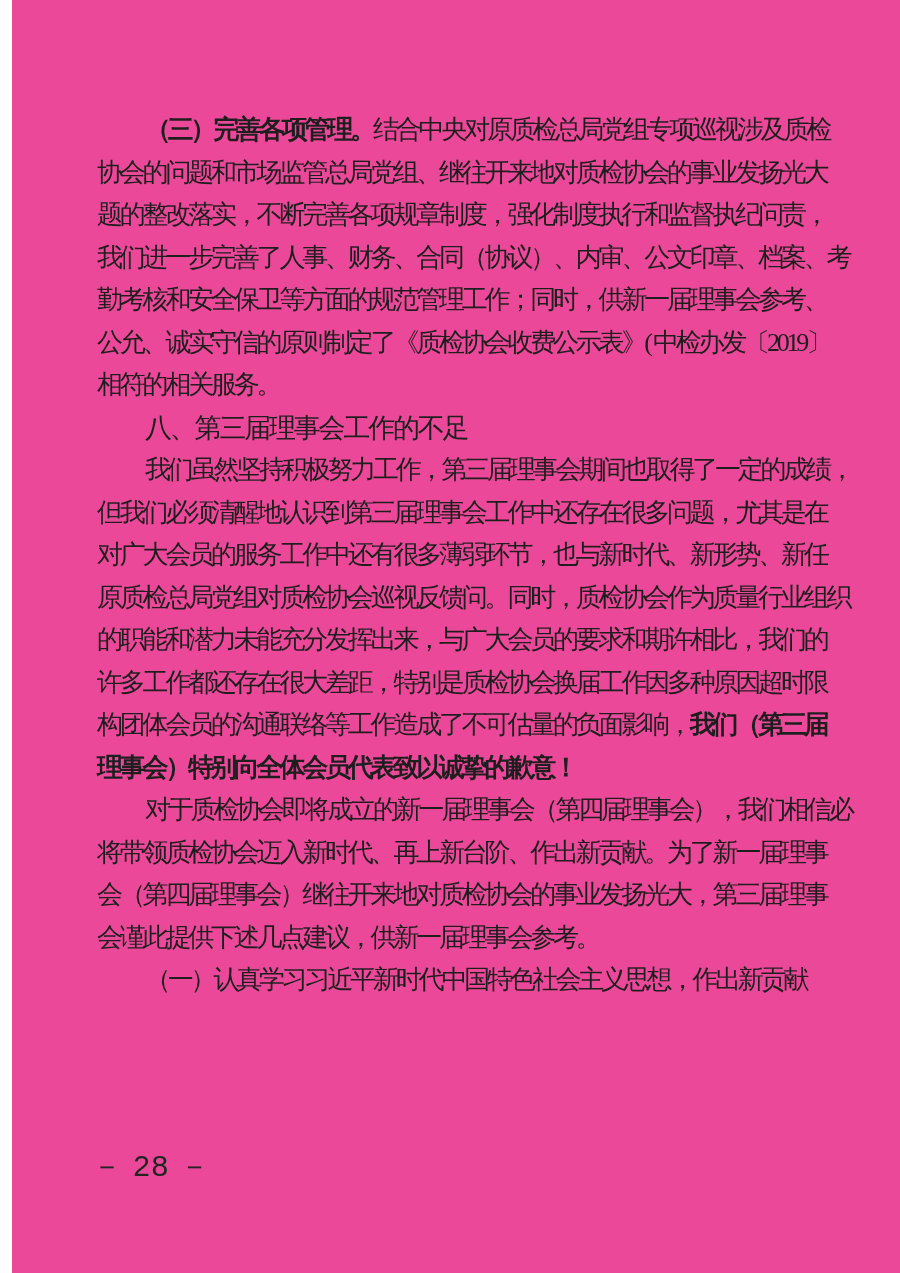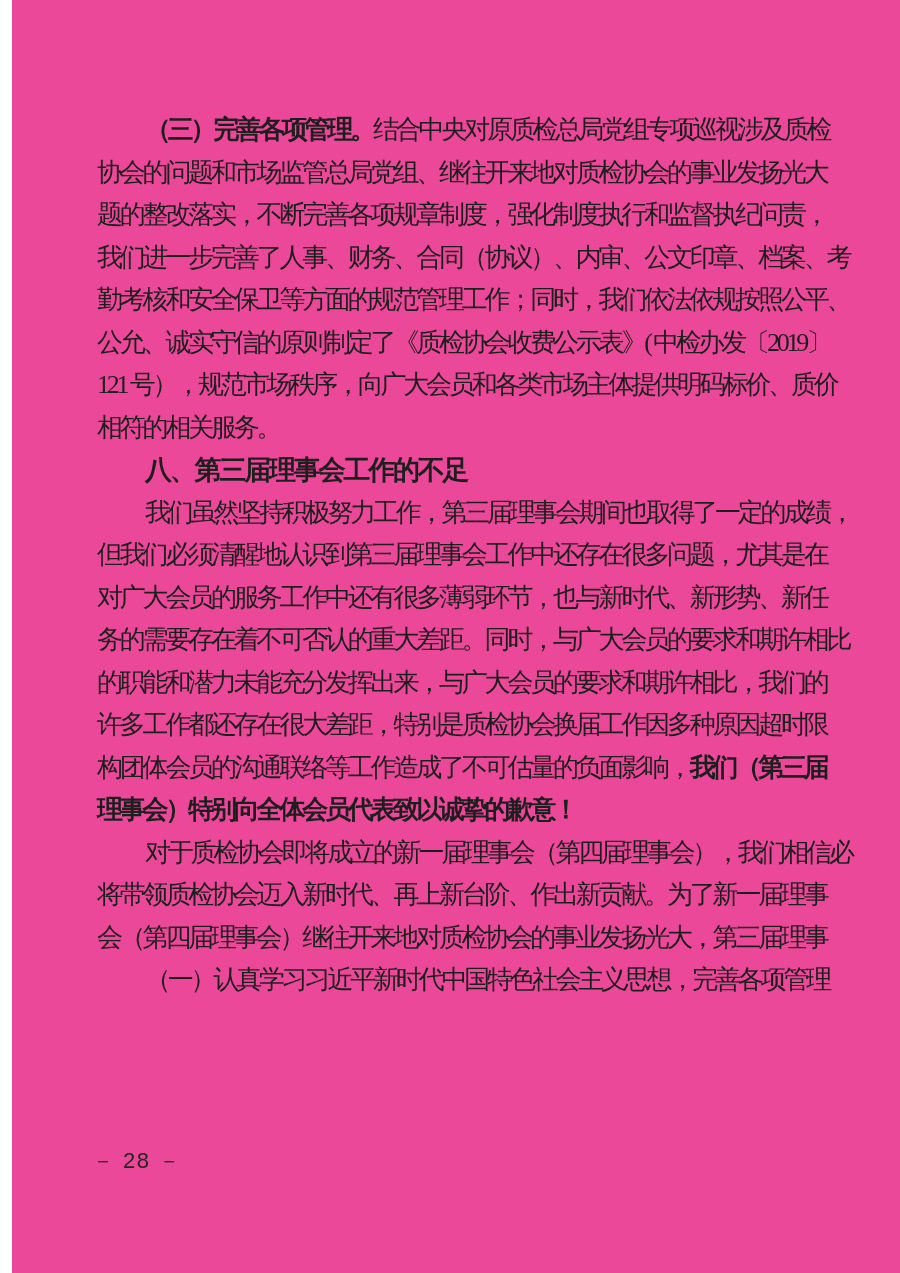--- a/index.html
+++ b/index.html
@@ -34,64 +34,64 @@
     font-weight: 400;
   }
   .indent {
     text-indent: 48px;
   }
   .bold {
     font-weight: 700;
   }
   .heading {
     font-family: "Liberation Sans", "DejaVu Sans", sans-serif;
-    font-weight: 700;
+    font-weight: 400;
     font-size: 27px;
     letter-spacing: -2.2px;
   }
   .page-footer {
     position: absolute;
     left: 80px;
     top: 1146px;
-    font-size: 22px;
+    font-size: 30px;
     letter-spacing: 1.5px;
     color: #242424;
     font-family: "Liberation Sans", "DejaVu Sans", sans-serif;
     white-space: nowrap;
   }
 </style>
 </head>
 <body>
 
 <div class="page">
   <div class="body-text">
 
     <p class="ln indent"><span class="bold">（三）完善各项管理。</span><span>结合中央对原质检总局党组专项巡视涉及质检</span></p>
     <p class="ln">协会的问题和市场监管总局党组、继往开来地对质检协会的事业发扬光大</p>
     <p class="ln">题的整改落实，不断完善各项规章制度，强化制度执行和监督执纪问责，</p>
     <p class="ln">我们进一步完善了人事、财务、合同（协议）、内审、公文印章、档案、考</p>
-    <p class="ln">勤考核和安全保卫等方面的规范管理工作；同时，我们依法依规按照公平、</p>
+    <p class="ln">勤考核和安全保卫等方面的规范管理工作；同时，供新一届理事会参考、</p>
     <p class="ln">公允、诚实守信的原则制定了《质检协会收费公示表》( 中检办发〔2019〕</p>
-    <p class="ln">121 号），规范市场秩序，向广大会员和各类市场主体提供明码标价、质价</p>
     <p class="ln">相符的相关服务。</p>
 
     <p class="ln heading indent">八、第三届理事会工作的不足</p>
 
     <p class="ln indent">我们虽然坚持积极努力工作，第三届理事会期间也取得了一定的成绩，</p>
     <p class="ln">但我们必须清醒地认识到第三届理事会工作中还存在很多问题，尤其是在</p>
     <p class="ln">对广大会员的服务工作中还有很多薄弱环节，也与新时代、新形势、新任</p>
-    <p class="ln">务的需要存在着不可否认的重大差距。同时，与广大会员的要求和期许相比</p>
+    <p class="ln">原质检总局党组对质检协会巡视反馈问。同时，质检协会作为质量行业组织</p>
     <p class="ln">的职能和潜力未能充分发挥出来，与广大会员的要求和期许相比，我们的</p>
     <p class="ln">许多工作都还存在很大差距，特别是质检协会换届工作因多种原因超时限</p>
     <p class="ln"><span>构团体会员的沟通联络等工作造成了不可估量的负面影响，</span><span class="bold">我们（第三届</span></p>
     <p class="ln bold">理事会）特别向全体会员代表致以诚挚的歉意！</p>
 
 
     <p class="ln indent">对于质检协会即将成立的新一届理事会（第四届理事会），我们相信必</p>
     <p class="ln">将带领质检协会迈入新时代、再上新台阶、作出新贡献。为了新一届理事</p>
     <p class="ln">会（第四届理事会）继往开来地对质检协会的事业发扬光大，第三届理事</p>
+    <p class="ln">会谨此提供下述几点建议，供新一届理事会参考。</p>
 
-    <p class="ln indent">（一）认真学习习近平新时代中国特色社会主义思想，完善各项管理</p>
+    <p class="ln indent">（一）认真学习习近平新时代中国特色社会主义思想，作出新贡献</p>
 
   </div>
 
   <div class="page-footer">－ 28 －</div>
 </div>
 
 </body></html>

